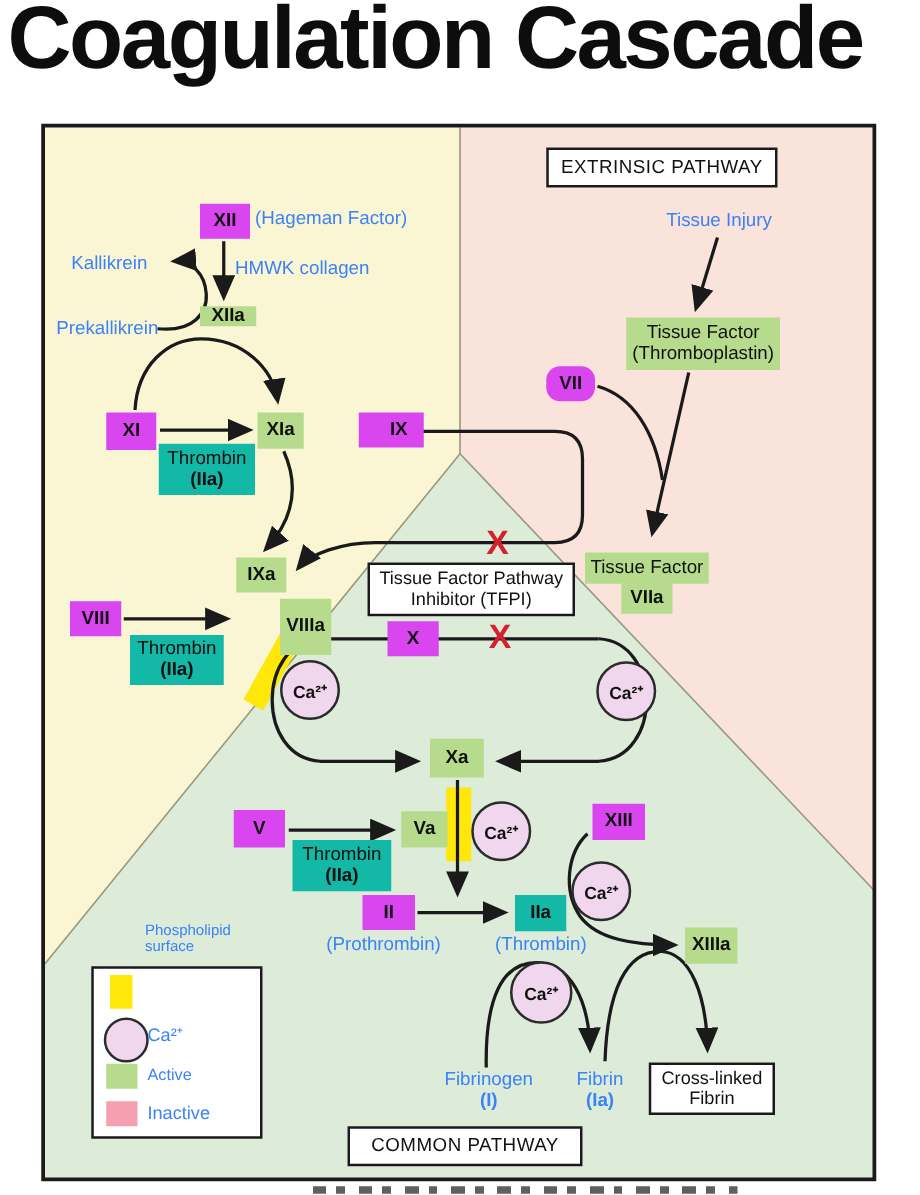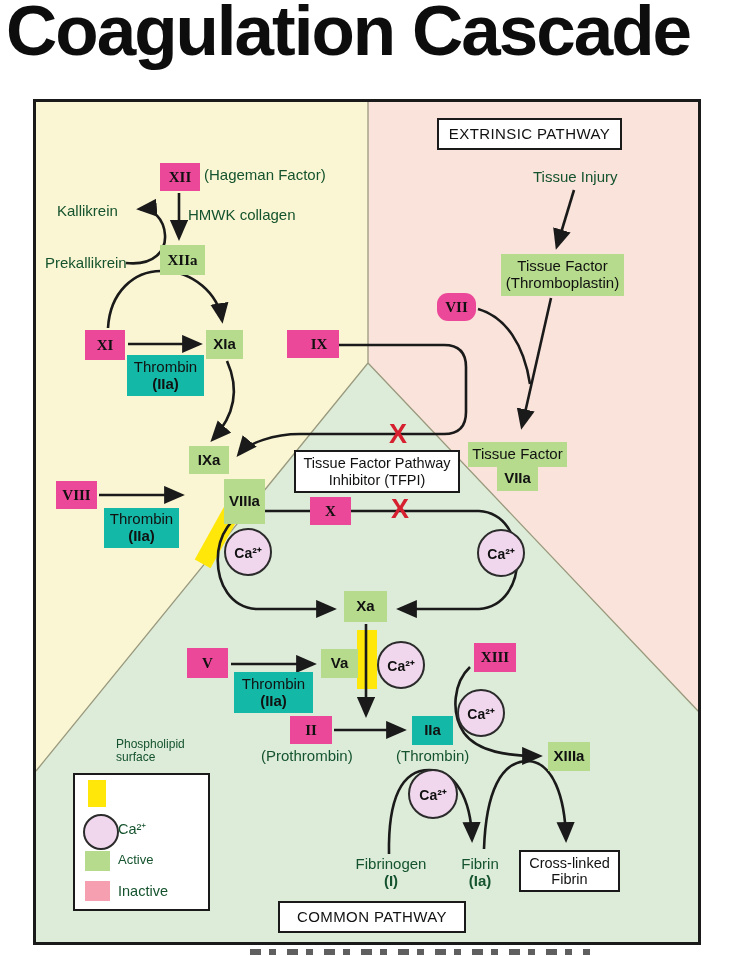--- a/index.html
+++ b/index.html
@@ -2,25 +2,25 @@
 <html><head>
 <meta charset="utf-8">
 <style>
   html,body{margin:0;padding:0;}
   body{width:736px;height:956px;position:relative;overflow:hidden;background:#fff;
        font-family:"Liberation Sans",sans-serif;color:#1a1a1a;}
   #stage{position:absolute;left:0;top:0;width:736px;height:956px;}
   svg{position:absolute;left:0;top:0;}
   .title{position:absolute;left:6px;top:-6px;font-size:71px;font-weight:700;letter-spacing:-2px;
          white-space:nowrap;color:#0d0d0d;line-height:1.05;}
-  .t{position:absolute;font-size:15px;line-height:1.12;white-space:nowrap;color:#14532d;}
+  .t{position:absolute;font-size:15px;line-height:1.12;white-space:nowrap;color:#3b82f6;}
   .ctr{text-align:center;}
   .box{position:absolute;display:flex;flex-direction:column;align-items:center;justify-content:center;
        text-align:center;font-size:15px;line-height:1.12;color:#111;}
-  .pink{background:#ec4899;font-family:Liberation Serif, serif;}
+  .pink{background:#d946ef;}
   .green{background:#B6DB8D;}
   .blue{background:#14b8a6;}
   .whitebox{background:#fff;border:2px solid #1a1a1a;}
   .bold{font-weight:700;}
   .hdr{letter-spacing:.4px;font-size:15px;}
   .ca{position:absolute;border-radius:50%;background:#F0D7ED;border:2px solid #2b2b2b;
       display:flex;align-items:center;justify-content:center;font-weight:700;font-size:14px;color:#111;}
   .redx{position:absolute;color:#D6202F;font-weight:700;font-size:27px;line-height:1;}
   .swatch{position:absolute;}
   .capfrag{position:absolute;left:250px;top:949px;width:340px;height:6px;opacity:.75;
@@ -80,21 +80,21 @@
       <span>COMMON PATHWAY</span>
     </div>
 
   <div class="box pink bold" style="left:160px;top:163px;width:40px;height:28px;">
       <span>XII</span>
     </div>
   <div class="t" style="left:204px;top:167px;">(Hageman Factor)</div>
   <div class="t" style="left:57px;top:203px;">Kallikrein</div>
   <div class="t" style="left:188px;top:207px;">HMWK collagen</div>
   <div class="t" style="left:45px;top:255px;">Prekallikrein</div>
-  <div class="box green bold" style="left:160px;top:245px;width:45px;height:30px;font-family:Liberation Serif, serif;">
+  <div class="box green bold" style="left:160px;top:245px;width:45px;height:16px;">
       <span>XIIa</span>
     </div>
   <div class="box pink bold" style="left:85px;top:330px;width:40px;height:30px;">
       <span>XI</span>
     </div>
   <div class="box green bold" style="left:206px;top:330px;width:37px;height:29px;">
       <span>XIa</span>
     </div>
   <div class="box pink bold" style="left:287px;top:330px;width:40px;height:28px;padding-left:12px;">
       <span>IX</span>

